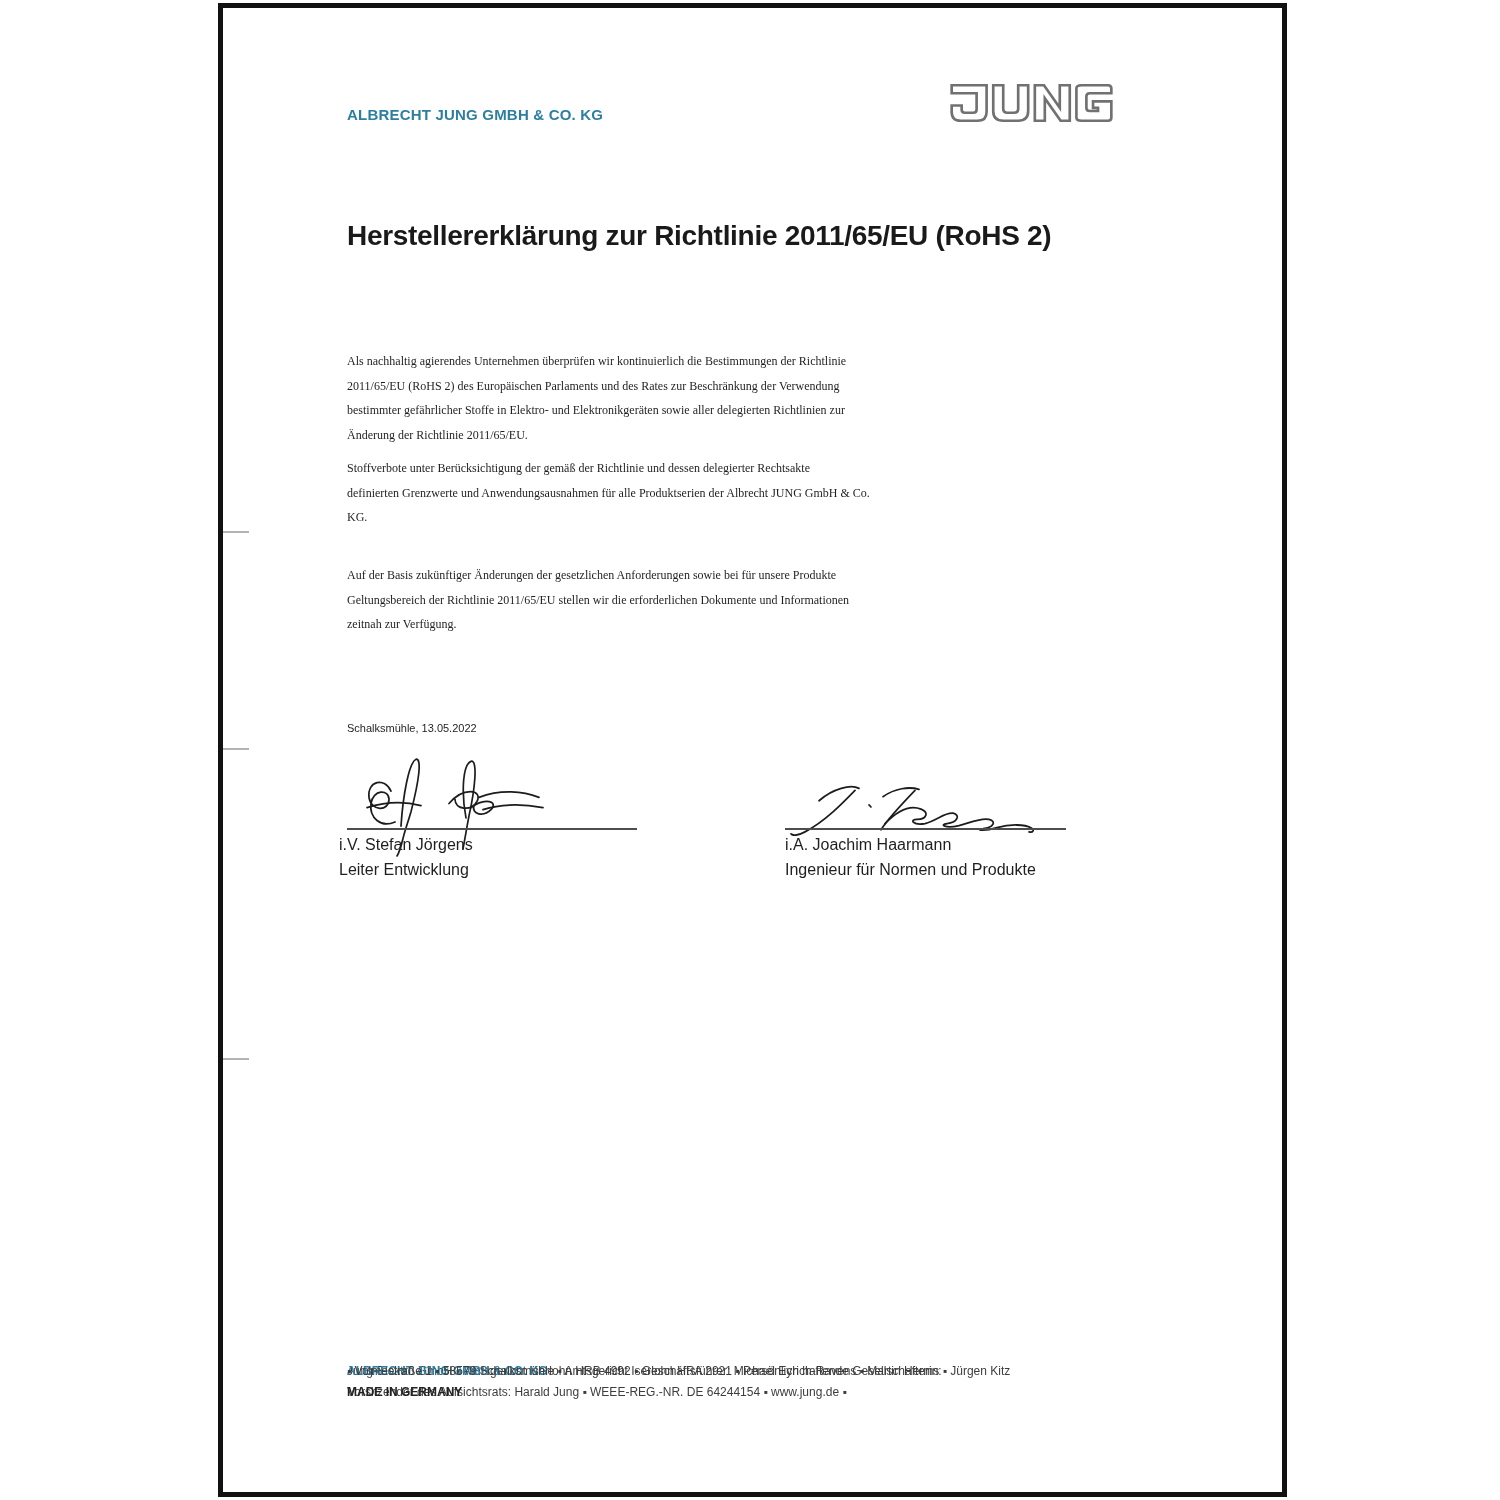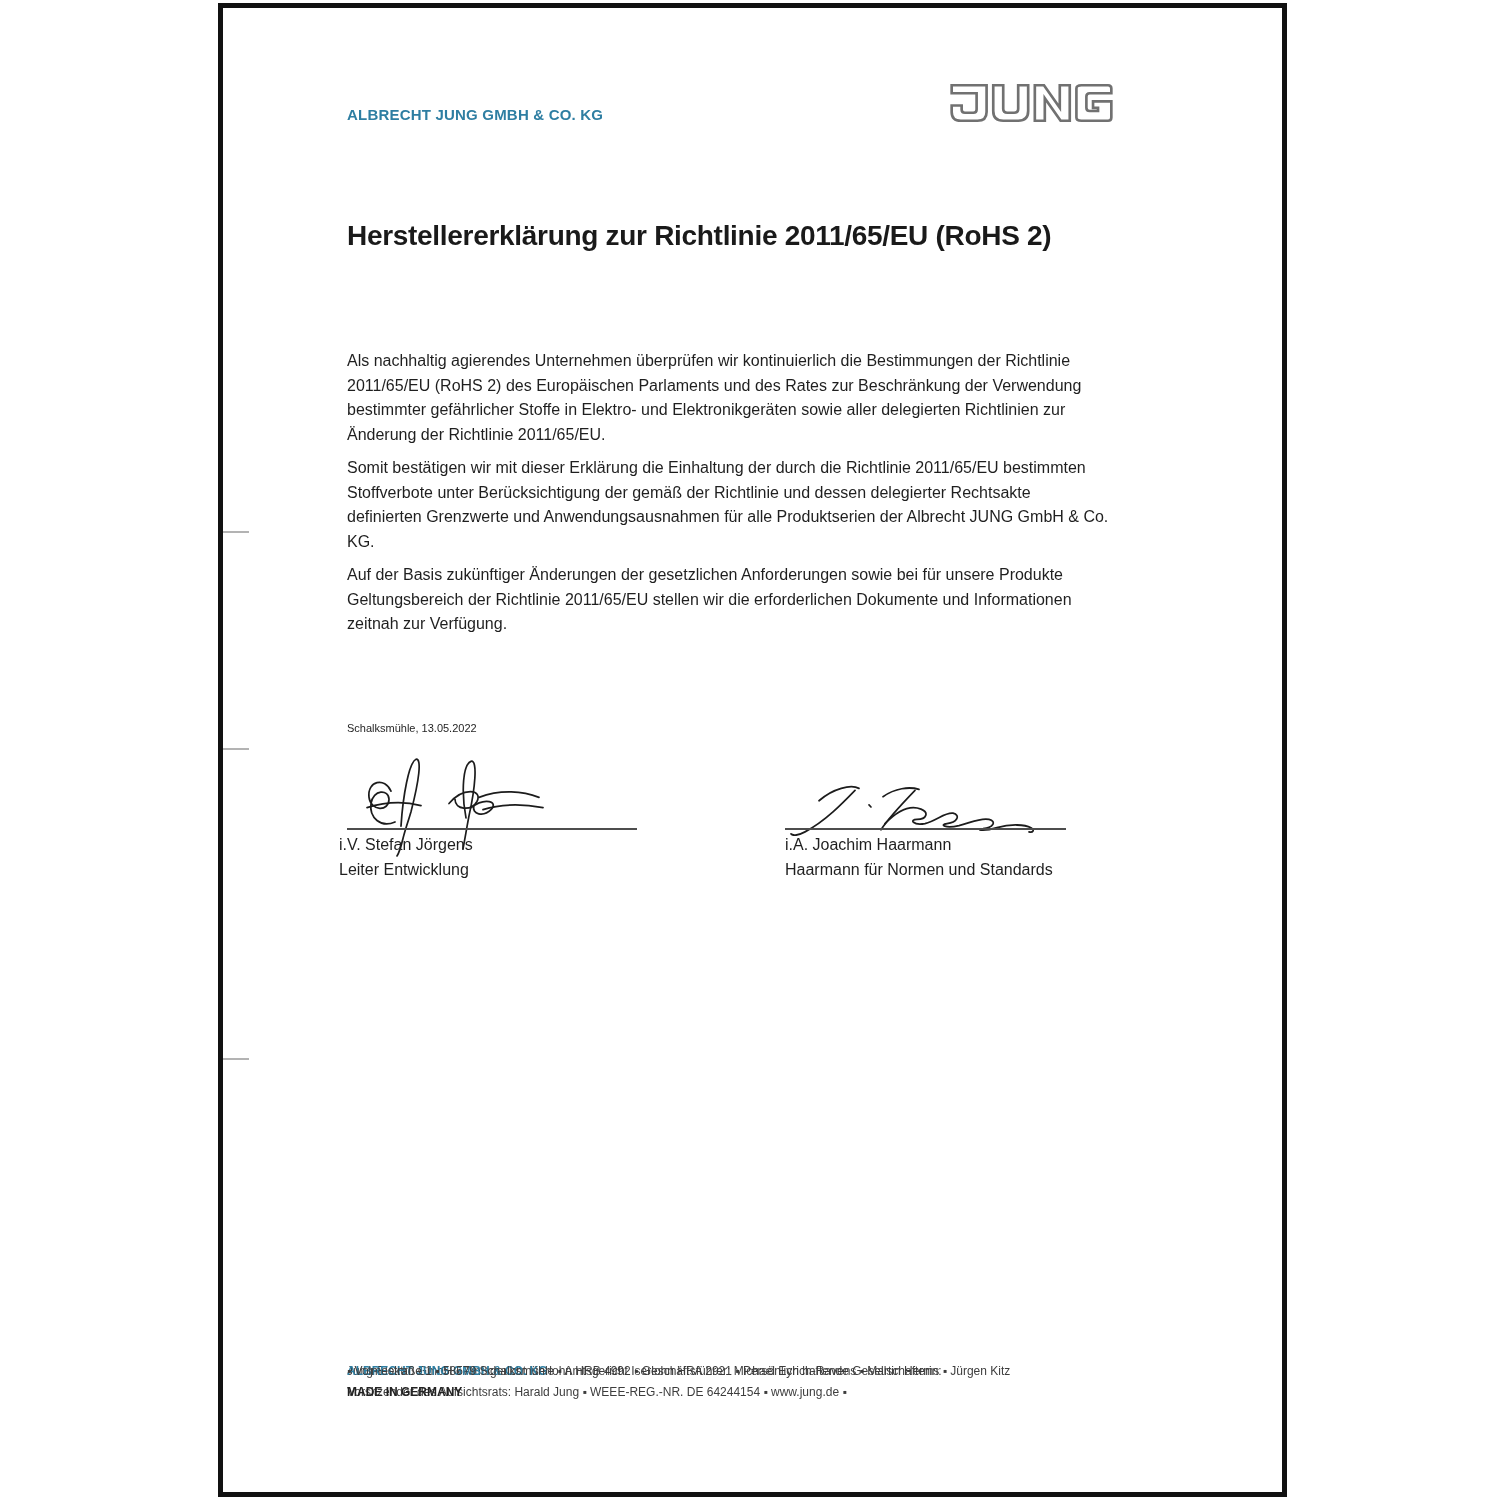--- a/index.html
+++ b/index.html
@@ -11,21 +11,21 @@
   .page *{position:absolute;}
   .letterhead-company{
     left:124px;top:98px;font-size:15px;font-weight:bold;color:#2e7ea2;
     letter-spacing:.2px;white-space:nowrap;
   }
   .logo{left:727px;top:74px;width:163px;height:42px;}
   .doc-title{
     left:124px;top:212px;margin:0;font-size:28px;font-weight:bold;color:#1a1a1a;
     letter-spacing:-.3px;white-space:nowrap;
   }
-  .para{left:124px;font-size:16px;line-height:24.5px;color:#1f1f1f;}
+  .para{left:124px;font-size:12px;line-height:24.5px;color:#1f1f1f;font-family:Liberation Serif, serif;}
   .para div{position:static;white-space:nowrap;}
   .p1{top:341px;} .p2{top:448px;} .p3{top:555px;}
   .dateline{left:124px;top:714px;font-size:11px;color:#1f1f1f;white-space:nowrap;}
   .sig-svg{pointer-events:none;}
   .sig-left-svg{left:128px;top:742px;width:230px;height:108px;}
   .sig-right-svg{left:558px;top:770px;width:262px;height:58px;}
   .sig-line{height:2px;background:#4d4d4d;top:820px;}
   .sig-line-left{left:124px;width:290px;}
   .sig-line-right{left:562px;width:281px;}
   .sig-block{top:824px;font-size:16px;line-height:25px;color:#1f1f1f;}
@@ -58,21 +58,20 @@
   <h1 class="doc-title">Herstellererklärung zur Richtlinie 2011/65/EU (RoHS 2)</h1>
 
   <div class="para p1">
     <div>Als nachhaltig agierendes Unternehmen überprüfen wir kontinuierlich die Bestimmungen der Richtlinie</div>
     <div>2011/65/EU (RoHS 2) des Europäischen Parlaments und des Rates zur Beschränkung der Verwendung</div>
     <div>bestimmter gefährlicher Stoffe in Elektro- und Elektronikgeräten sowie aller delegierten Richtlinien zur</div>
     <div>Änderung der Richtlinie 2011/65/EU.</div>
   </div>
 
   <div class="para p2">
-    <div>Somit bestätigen wir mit dieser Erklärung die Einhaltung der durch die Richtlinie 2011/65/EU bestimmten</div>
     <div>Stoffverbote unter Berücksichtigung der gemäß der Richtlinie und dessen delegierter Rechtsakte</div>
     <div>definierten Grenzwerte und Anwendungsausnahmen für alle Produktserien der Albrecht JUNG GmbH &amp; Co.</div>
     <div>KG.</div>
   </div>
 
   <div class="para p3">
     <div>Auf der Basis zukünftiger Änderungen der gesetzlichen Anforderungen sowie bei für unsere Produkte</div>
     <div>Geltungsbereich der Richtlinie 2011/65/EU stellen wir die erforderlichen Dokumente und Informationen</div>
     <div>zeitnah zur Verfügung.</div>
   </div>
@@ -102,21 +101,21 @@
   <div class="sig-line sig-line-left"></div>
   <div class="sig-line sig-line-right"></div>
 
   <div class="sig-block sig-block-left">
     <div>i.V. Stefan Jörgens</div>
     <div>Leiter Entwicklung</div>
   </div>
 
   <div class="sig-block sig-block-right">
     <div>i.A. Joachim Haarmann</div>
-    <div>Haarmann für Normen und Standards</div>
+    <div>Ingenieur für Normen und Produkte</div>
   </div>
 
   <div class="footer">
     <div>
         <span class="f-company">ALBRECHT JUNG GMBH &amp; CO. KG</span>
         <span> ▪ Volmestraße 1 ▪ 58579 Schalksmühle ▪ Amtsgericht Iserlohn HRA 2921 ▪ Persönlich haftende Gesellschafterin:</span>
       </div>
     <div>Jung-Elektro GmbH ▪ Amtsgericht Iserlohn HRB 4992 ▪ Geschäftsführer: Michael Eyrich-Ravens ▪ Martin Herms ▪ Jürgen Kitz</div>
     <div>
         <span>Vorsitzender des Aufsichtsrats: Harald Jung ▪ WEEE-REG.-NR. DE 64244154 ▪ www.jung.de ▪ </span>

